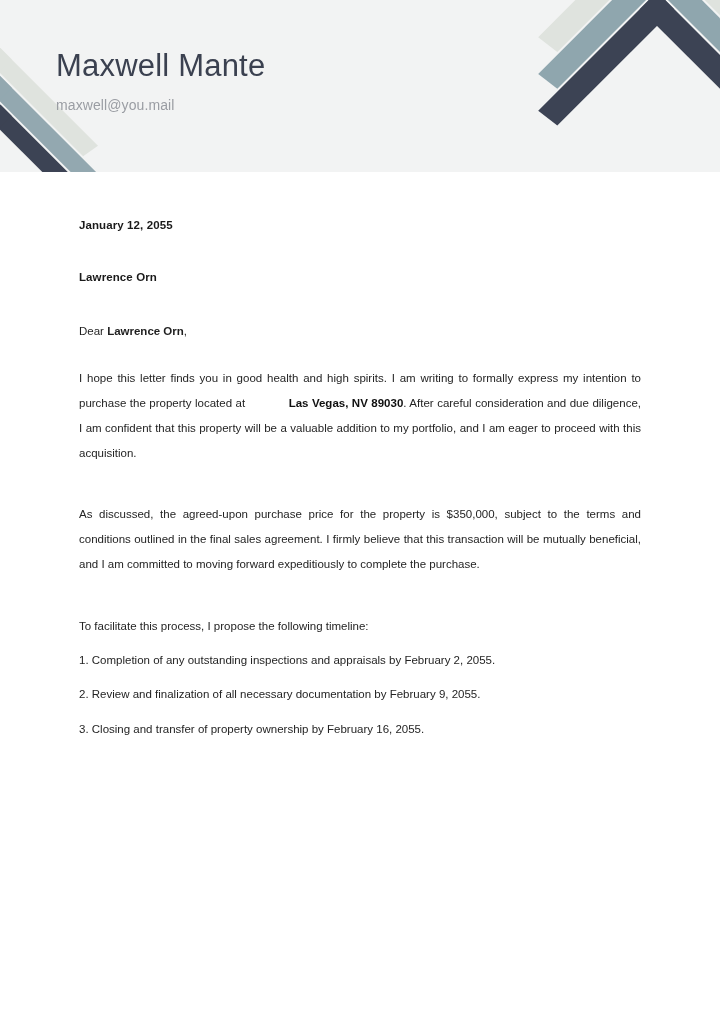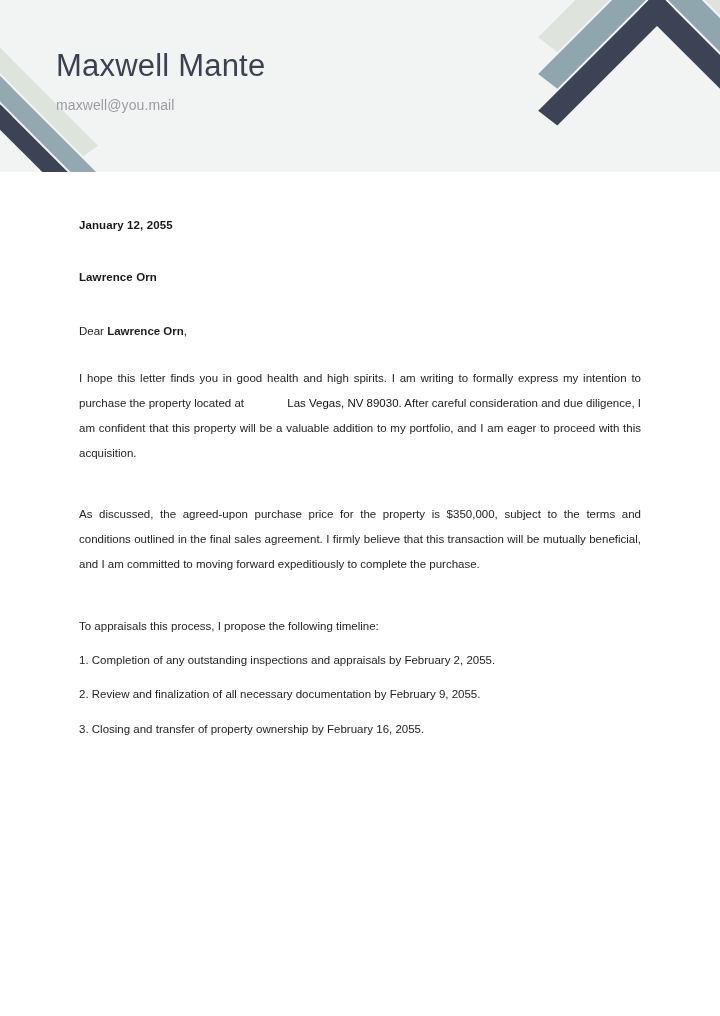--- a/index.html
+++ b/index.html
@@ -157,21 +157,21 @@
   .salutation b { font-weight: 700; }
 
   .body-para {
     margin-top: 29px;
     font-size: 11.5px;
     font-weight: 400;
     color: #242424;
     line-height: 2.17;
     text-align: justify;
   }
-  .body-para b { font-weight: 400; color: #101010; padding-left: 40px; }
+  .body-para b { font-weight: 700; color: #101010; padding-left: 40px; }
 
   .para-gap-2 { margin-top: 36px; }
 
   .timeline-intro {
     margin-top: 40px;
     font-size: 11.5px;
     font-weight: 400;
     color: #242424;
     line-height: 1.6;
   }
@@ -220,21 +220,21 @@
 
   <div class="recipient-name">Lawrence Orn</div>
 
 
   <div class="salutation"><span>Dear </span><b>Lawrence Orn</b><span>,</span></div>
 
   <div class="body-para"><span>I hope this letter finds you in good health and high spirits. I am writing to formally express my intention to purchase the property located at </span><b>Las Vegas, NV 89030</b><span>. After careful consideration and due diligence, I am confident that this property will be a valuable addition to my portfolio, and I am eager to proceed with this acquisition.</span></div>
 
   <div class="body-para para-gap-2">As discussed, the agreed-upon purchase price for the property is $350,000, subject to the terms and conditions outlined in the final sales agreement. I firmly believe that this transaction will be mutually beneficial, and I am committed to moving forward expeditiously to complete the purchase.</div>
 
-  <div class="timeline-intro">To appraisals this process, I propose the following timeline:</div>
+  <div class="timeline-intro">To facilitate this process, I propose the following timeline:</div>
 
   <ul class="timeline-list">
     <li class="timeline-item">1. Completion of any outstanding inspections and appraisals by February 2, 2055.</li>
     <li class="timeline-item">2. Review and finalization of all necessary documentation by February 9, 2055.</li>
     <li class="timeline-item">3. Closing and transfer of property ownership by February 16, 2055.</li>
   </ul>
 
 </div>
 
 </body></html>

